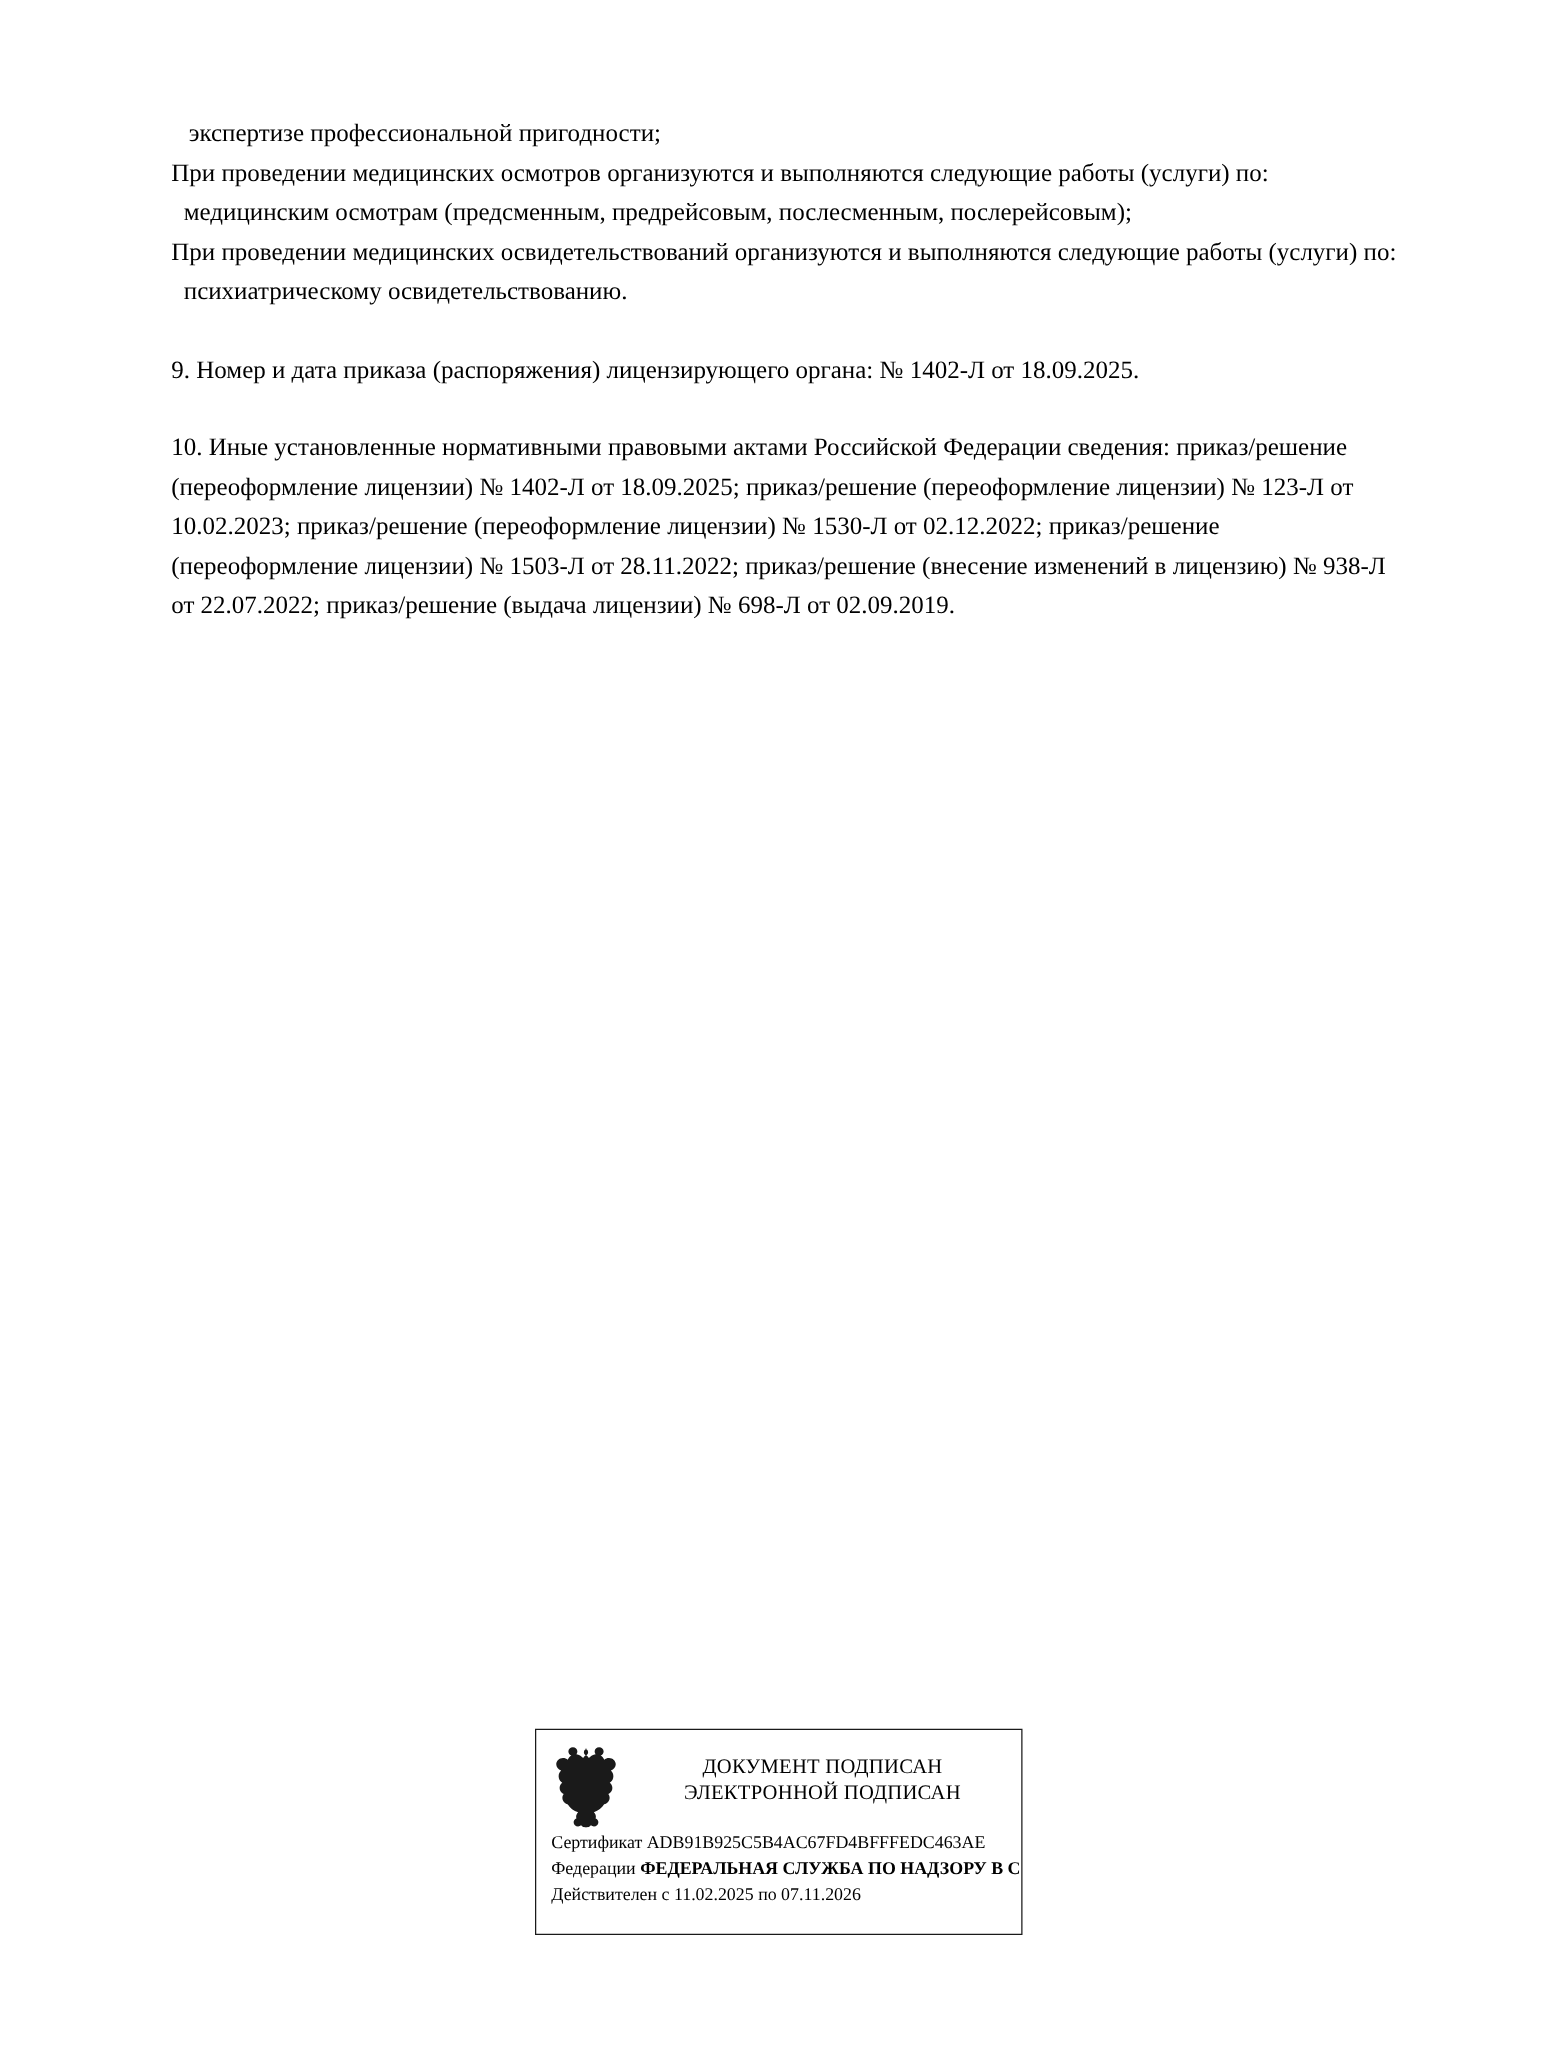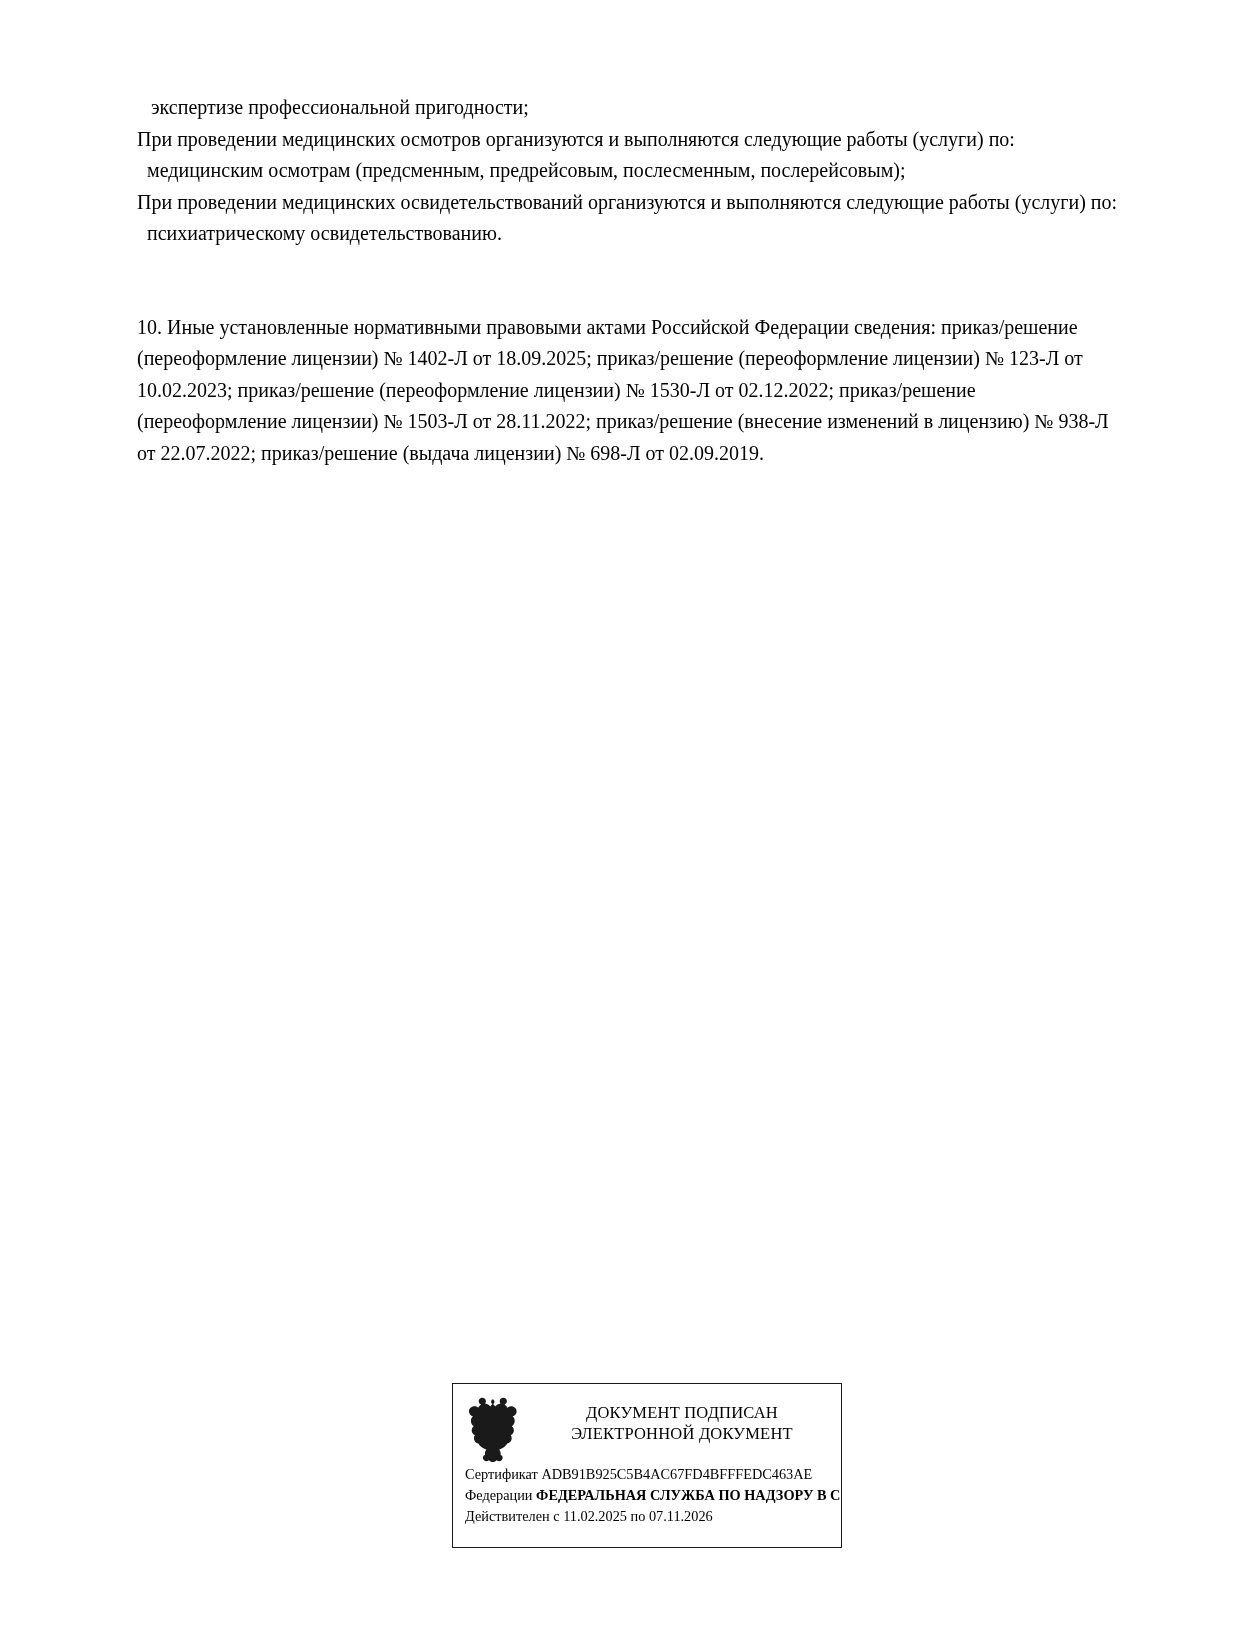--- a/index.html
+++ b/index.html
@@ -31,21 +31,21 @@
   }
   .indent {
     text-indent: 14px;
   }
   .gap-sm { height: 31px; }
   .gap-md { height: 31px; }
 
   
   .stamp {
     position: absolute;
-    left: 452px;
+    left: 428px;
     top: 1383px;
     width: 390px;
     height: 165px;
     border: 1.5px solid #1a1a1a;
     box-sizing: border-box;
     background: #ffffff;
     font-family: "Liberation Serif", "DejaVu Serif", serif;
     overflow: hidden;
   }
   .stamp-top {
@@ -87,20 +87,21 @@
   <div class="content">
 
     <p class="para indent">экспертизе профессиональной пригодности;
 При проведении медицинских осмотров организуются и выполняются следующие работы (услуги) по:
   медицинским осмотрам (предсменным, предрейсовым, послесменным, послерейсовым);
 При проведении медицинских освидетельствований организуются и выполняются следующие работы (услуги) по:
   психиатрическому освидетельствованию.</p>
 
     <div class="gap-sm"></div>
 
+    <p class="para">9. Номер и дата приказа (распоряжения) лицензирующего органа: № 1402-Л от 18.09.2025.</p>
 
     <div class="gap-md"></div>
 
     <p class="para">10. Иные установленные нормативными правовыми актами Российской Федерации сведения: приказ/решение (переоформление лицензии) № 1402-Л от 18.09.2025; приказ/решение (переоформление лицензии) № 123-Л от 10.02.2023; приказ/решение (переоформление лицензии) № 1530-Л от 02.12.2022; приказ/решение (переоформление лицензии) № 1503-Л от 28.11.2022; приказ/решение (внесение изменений в лицензию) № 938-Л от 22.07.2022; приказ/решение (выдача лицензии) № 698-Л от 02.09.2019.</p>
 
     <div class="gap-md"></div>
 
 
   </div>
 
@@ -108,21 +109,21 @@
     <div class="stamp-top">
       <span class="emblem">
         <svg viewBox="0 0 62 66" width="62" height="66" aria-hidden="true">
           <g fill="#1a1a1a">
             <path d="M31 3 c-1.6 0-2.9 1.2-2.9 2.7 0 1.1 .6 2 1.5 2.4 -.9 .6-1.6 1.4-2.1 2.3 -1.4-1.5-3.3-2.6-5.4-3 .5-.6 .8-1.4 .8-2.2 0-1.9-1.6-3.4-3.6-3.4 -2 0-3.6 1.5-3.6 3.4 0 1.5 1 2.8 2.4 3.2 -1.3 .8-2.3 2-2.9 3.3 -1-.9-2.3-1.4-3.8-1.4 -3 0-5.4 2.3-5.4 5.1 0 2.3 1.6 4.3 3.9 4.9 -1.2 1.2-2 2.8-2 4.6 0 2.2 1.1 4.1 2.9 5.3 -1.3 1-2.1 2.5-2.1 4.2 0 2.1 1.3 3.9 3.2 4.7 -.6 .9-1 2-1 3.1 0 2.6 1.9 4.8 4.4 5.3 1.7 2.8 4.6 5 8.2 6.2 -1 1-1.6 2.3-1.6 3.7 0 .4 .1 .9 .2 1.3 -1.3 .5-2.2 1.7-2.2 3.1 0 1.9 1.6 3.4 3.6 3.4 .9 0 1.8-.3 2.4-.9 .9 1.1 2.3 1.8 3.9 1.8 1.6 0 3-.7 3.9-1.8 .7 .5 1.5 .9 2.4 .9 2 0 3.6-1.5 3.6-3.4 0-1.4-.9-2.6-2.2-3.1 .1-.4 .2-.8 .2-1.3 0-1.4-.6-2.7-1.6-3.7 3.6-1.2 6.5-3.4 8.2-6.2 2.5-.5 4.4-2.7 4.4-5.3 0-1.1-.4-2.2-1-3.1 1.9-.8 3.2-2.6 3.2-4.7 0-1.7-.8-3.2-2.1-4.2 1.8-1.2 2.9-3.1 2.9-5.3 0-1.8-.8-3.4-2-4.6 2.3-.6 3.9-2.6 3.9-4.9 0-2.8-2.4-5.1-5.4-5.1 -1.5 0-2.8 .5-3.8 1.4 -.6-1.3-1.6-2.5-2.9-3.3 1.4-.4 2.4-1.7 2.4-3.2 0-1.9-1.6-3.4-3.6-3.4 -2 0-3.6 1.5-3.6 3.4 0 .8 .3 1.6 .8 2.2 -2.1 .4-4 1.5-5.4 3 -.5-.9-1.2-1.7-2.1-2.3 .9-.4 1.5-1.3 1.5-2.4 0-1.5-1.3-2.7-2.9-2.7z"></path>
           </g>
         </svg>
       </span>
       <div class="stamp-title">
         <div>ДОКУМЕНТ ПОДПИСАН</div>
-        <div>ЭЛЕКТРОННОЙ ДОКУМЕНТ</div>
+        <div>ЭЛЕКТРОННОЙ ПОДПИСАН</div>
       </div>
     </div>
     <div class="stamp-lines">
       <div>
         <span>Сертификат</span>
         <span>ADB91B925C5B4AC67FD4BFFFEDC463AE</span>
       </div>
       <div>
         <span>Федерации</span>
         <span class="b">ФЕДЕРАЛЬНАЯ СЛУЖБА ПО НАДЗОРУ В С</span>

